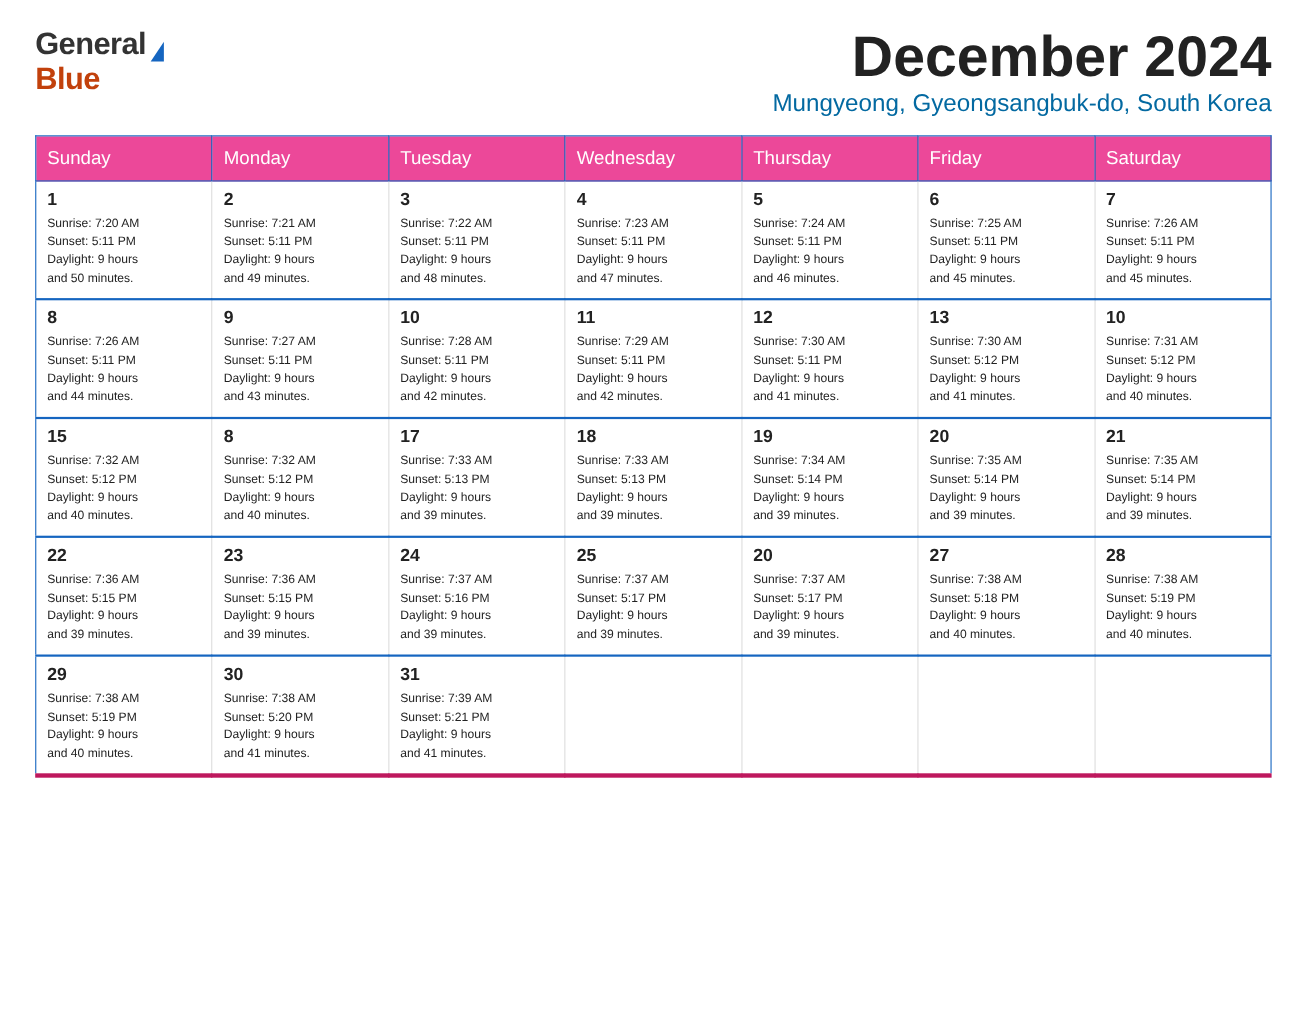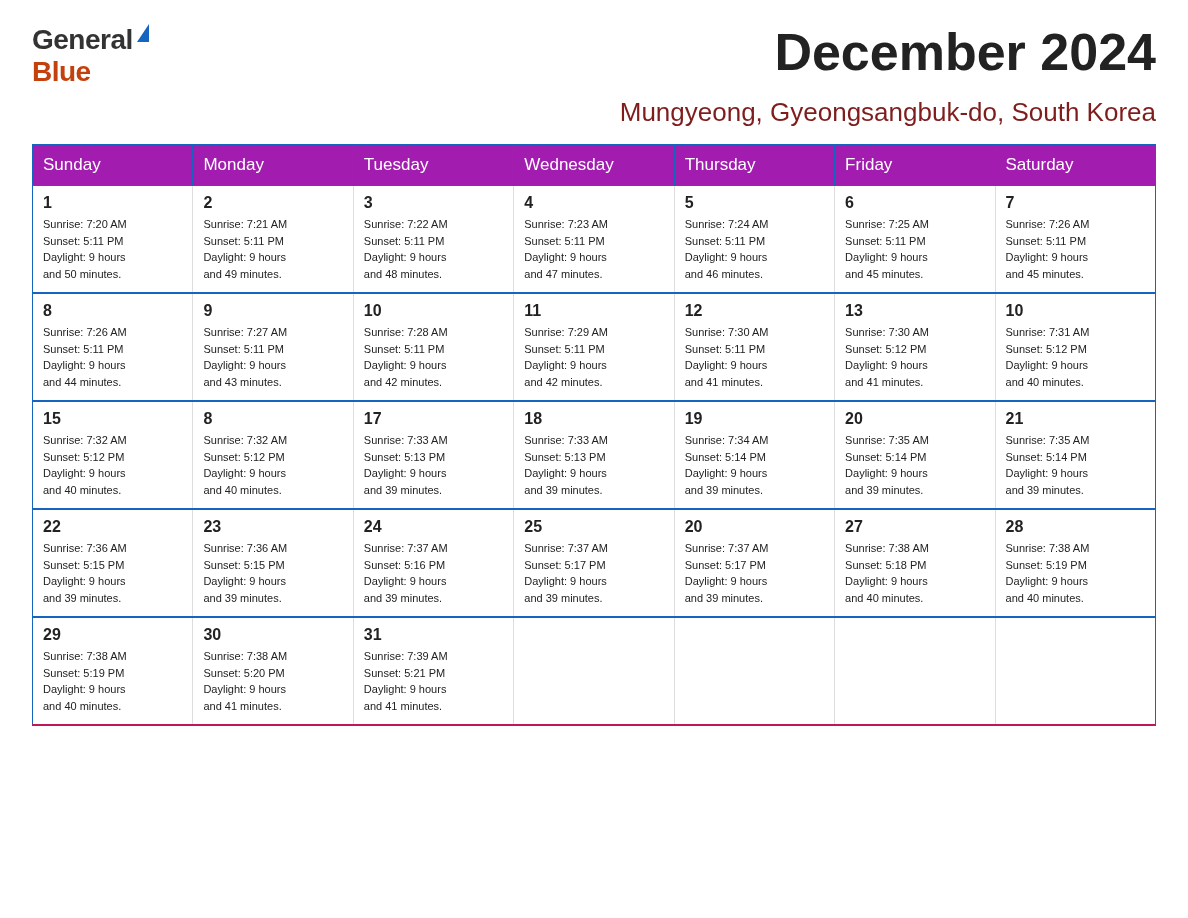--- a/index.html
+++ b/index.html
@@ -45,31 +45,31 @@
     .title-block {
       text-align: right;
     }
     .month-title {
       font-size: 52px;
       font-weight: bold;
       color: #222;
       line-height: 1.1;
     }
     .location-title {
-      font-size: 26px;
-      color: #7f1d1d;
-      margin-top: 16px;
+      font-size: 22px;
+      color: #0369a1;
+      margin-top: 0;
     }
     table {
       width: 100%;
       border-collapse: collapse;
       margin-top: 8px;
     }
     thead tr {
-      background: #a21caf;
+      background: #ec4899;
       color: #fff;
     }
     thead th {
       padding: 10px 10px;
       text-align: left;
       font-size: 17px;
       font-weight: normal;
       border: 1px solid #1565c0;
     }
     tbody tr {
@@ -90,24 +90,24 @@
       font-weight: bold;
       margin-bottom: 4px;
       display: block;
     }
     .day-info {
       font-size: 11px;
       line-height: 1.5;
     }
     tbody td:first-child { border-left: 1px solid #1565c0; }
     tbody td:last-child { border-right: 1px solid #1565c0; }
-    tbody tr:last-child { border-bottom: 2px solid #be185d; }
+    tbody tr:last-child { border-bottom: 4px solid #be185d; }
     .logo-row {
       display: flex;
-      align-items: flex-start;
+      align-items: flex-end;
     }
   </style>
 </head>
 <body>
 
 <div class="header">
   <div class="logo">
     <div class="logo-row">
       <span class="logo-general">General</span>
       <span class="logo-triangle"></span>

